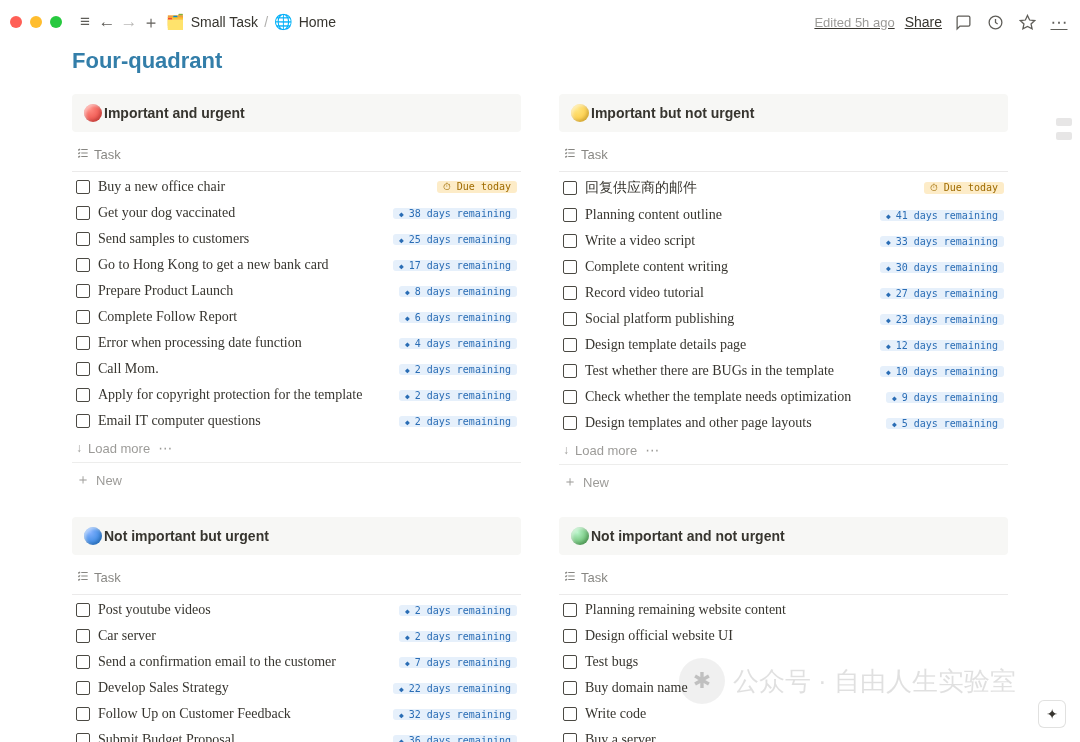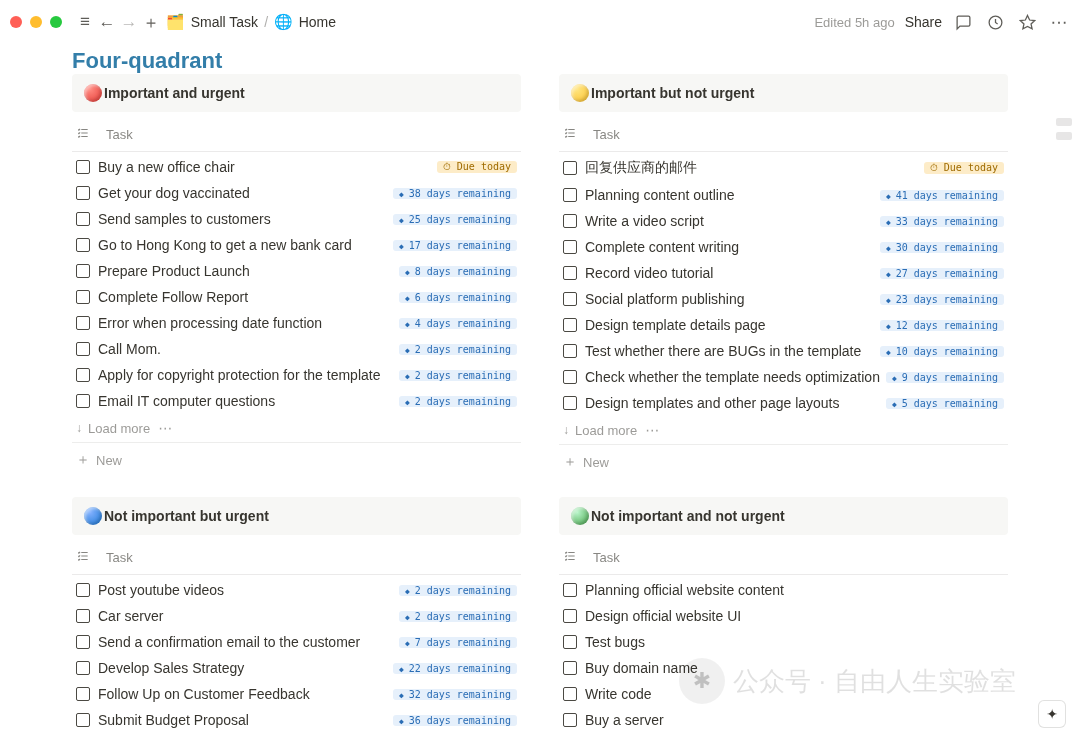--- a/index.html
+++ b/index.html
@@ -10,45 +10,45 @@
     .traffic { display: flex; gap: 8px; align-items: center; margin-right: 12px; }
     .dot { width: 12px; height: 12px; border-radius: 50%; }
     .dot.red { background: #ff5f56; }
     .dot.yellow { background: #ffbd2e; }
     .dot.green { background: #27c93f; }
     .tb-icon { width: 22px; height: 22px; display: flex; align-items: center; justify-content: center; color: #37352f; opacity: 0.8; cursor: pointer; border-radius: 4px; font-size: 17px; }
     .tb-icon.dis { opacity: 0.35; cursor: default; }
     .crumb { display: flex; align-items: center; gap: 6px; margin-left: 4px; font-size: 14px; color: #37352f; }
     .crumb-emoji { font-size: 15px; }
     .crumb-sep { color: rgba(55,53,47,0.4); }
-    .tb-right { margin-left: auto; display: flex; align-items: center; gap: 10px; }
+    .tb-right { margin-left: auto; display: flex; align-items: center; gap: 10px; text-decoration: underline; }
     .edited { color: rgba(55,53,47,0.5); font-size: 13px; }
     .share { font-size: 14px; color: #37352f; cursor: pointer; }
     
     
     .content { padding: 4px 72px 0 72px; }
-    .page-title { color: #337ea9; font-weight: 700; font-size: 22px; }
+    .page-title { color: #337ea9; font-weight: 700; font-size: 22px; margin-bottom: 20px; }
     
     .grid { display: grid; grid-template-columns: 1fr 1fr; gap: 18px 38px; }
     
     .quad-head { background: #f7f7f5; border-radius: 4px; padding: 10px 12px; display: flex; align-items: center; gap: 2px; }
     .quad-dot { width: 18px; height: 18px; border-radius: 50%; display: inline-block; flex-shrink: 0; box-shadow: inset -2px -2px 3px rgba(0,0,0,0.15), inset 2px 2px 3px rgba(255,255,255,0.5); }
     .quad-dot.red { background: radial-gradient(circle at 35% 30%, #ff8a80, #e53935); }
     .quad-dot.yellow { background: radial-gradient(circle at 35% 30%, #ffe57f, #fbc02d); }
     .quad-dot.blue { background: radial-gradient(circle at 35% 30%, #82b1ff, #1976d2); }
     .quad-dot.green { background: radial-gradient(circle at 35% 30%, #b9f6ca, #43a047); }
     .quad-title { font-weight: 600; font-size: 14px; }
     
-    .col-head { display: flex; align-items: center; gap: 16px; padding: 8px 4px; border-bottom: 1px solid rgba(55,53,47,0.1); color: rgba(55,53,47,0.6); font-size: 13px; margin-top: 6px; }
+    .col-head { display: flex; align-items: center; gap: 4px; padding: 8px 4px; border-bottom: 1px solid rgba(55,53,47,0.1); color: rgba(55,53,47,0.6); font-size: 13px; margin-top: 6px; }
     .list-icon { font-size: 13px; }
     
     .tasks { display: flex; flex-direction: column; padding-top: 2px; }
     .task { display: flex; align-items: center; padding: 5px 4px; font-size: 14px; }
     .chk { width: 14px; height: 14px; border: 1.4px solid #37352f; border-radius: 2px; margin-right: 8px; flex-shrink: 0; opacity: 0.9; cursor: pointer; }
-    .task-text { flex: 1; white-space: nowrap; overflow: hidden; text-overflow: ellipsis; }
+    .task-text { flex: 1; white-space: nowrap; overflow: hidden; text-overflow: ellipsis; font-family: Liberation Serif, serif; }
     
     .badge { font-family: "SFMono-Regular", Consolas, monospace; font-size: 10px; padding: 0 6px; border-radius: 3px; white-space: nowrap; margin-left: 6px; }
     .badge.due { background: #fdecc8; color: #9f6b00; }
     .badge.due::before { content: "⏱ "; }
     .badge.remain { background: #e6f0fb; color: #2a6db5; }
     .badge.remain::before { content: "◆ "; font-size: 8px; }
     
     .load-more { display: flex; align-items: center; gap: 6px; padding: 6px 4px; color: rgba(55,53,47,0.5); font-size: 13px; cursor: pointer; border-bottom: 1px solid rgba(55,53,47,0.09); }
     .lm-arrow { font-size: 12px; }
     .lm-dots { font-size: 14px; letter-spacing: 2px; margin-left: 2px; }
@@ -309,21 +309,21 @@
         </div>
         <div class="col-head">
           <span class="list-icon"><svg width="14" height="14" viewBox="0 0 24 24" fill="none" stroke="currentColor" stroke-width="2">
               <path d="M9 6l11 0M9 12l11 0M9 18l11 0M4 6l1 1 2-2M4 12l1 1 2-2M4 18l1 1 2-2"></path>
             </svg></span>
           <span>Task</span>
         </div>
         <div class="tasks">
           <div class="task">
             <div class="chk"></div>
-            <div class="task-text">Planning official website content</div>
+            <div class="task-text">Planning remaining website content</div>
           </div>
           <div class="task">
             <div class="chk"></div>
             <div class="task-text">Design official website UI</div>
           </div>
           <div class="task">
             <div class="chk"></div>
             <div class="task-text">Test bugs</div>
           </div>
           <div class="task">

